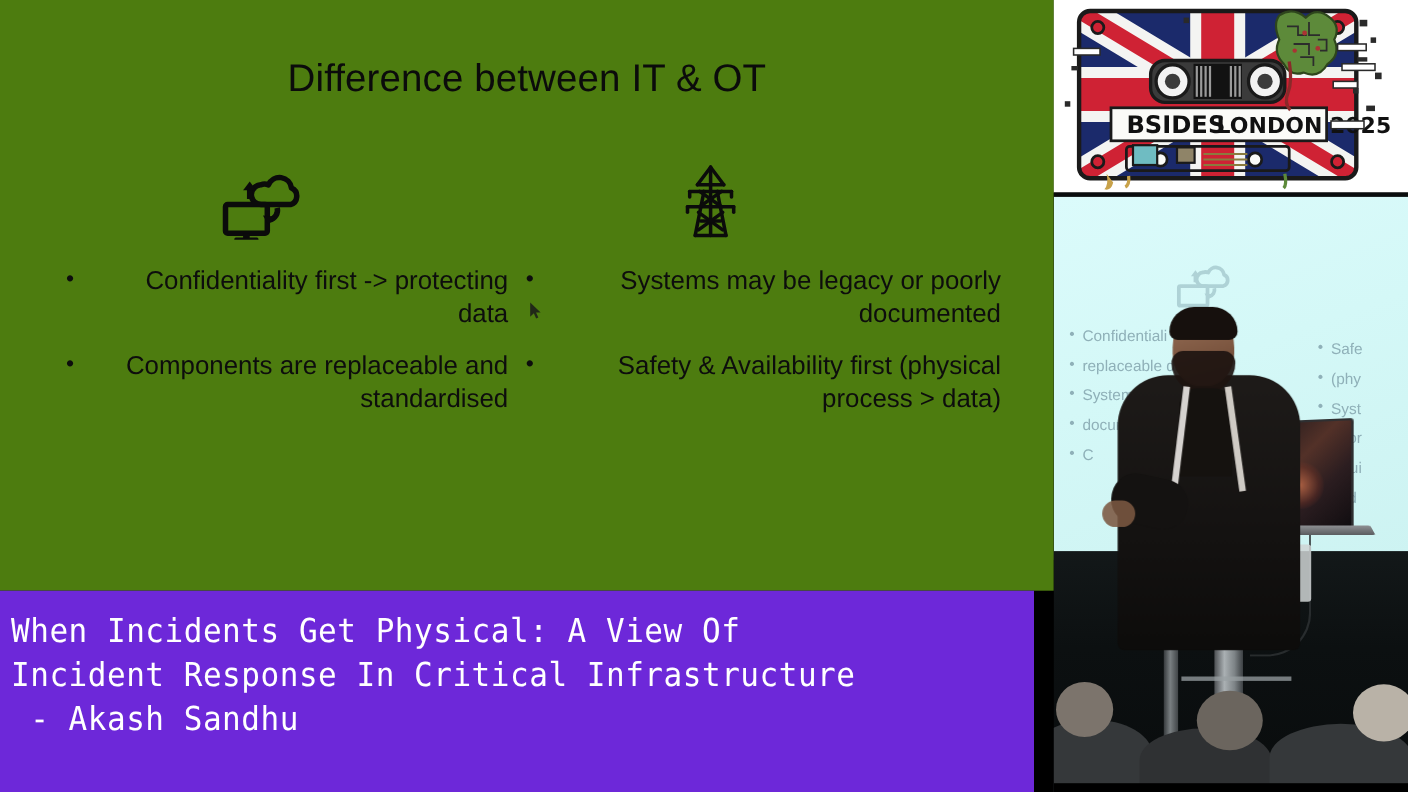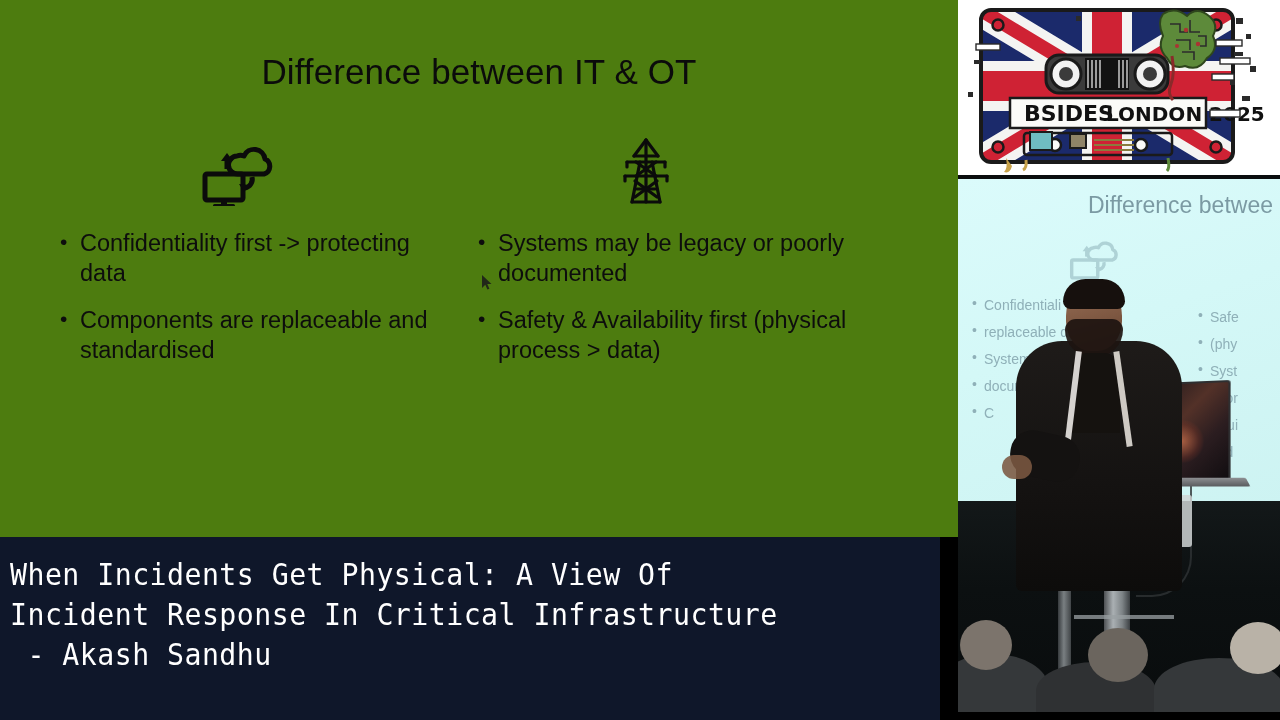--- a/index.html
+++ b/index.html
@@ -38,21 +38,22 @@
     text-align: center;
     font-size: 35px;
     color: #0b0b0b;
     font-family: "Liberation Sans", sans-serif;
     letter-spacing: 0.1px;
     font-weight: 400;
   }
 
   .col {
     position: absolute;
-    top: 128px;
+    top: 140px;
+    text-align: right;
   }
   #col-it  { left: 52px;  width: 410px; }
   #col-ot  { left: 470px; width: 440px; }
 
   .icon-wrap {
     height: 86px;
     display: flex;
     align-items: center;
   }
   #col-it .icon-wrap { padding-left: 148px; }
@@ -92,21 +93,21 @@
     pointer-events: none;
   }
 
   
   #caption-bar {
     position: absolute;
     left: 0;
     top: 537px;
     width: 940px;
     height: 183px;
-    background: #0f172a;
+    background: #6d28d9;
     padding: 18px 0 0 10px;
     box-sizing: border-box;
   }
   .caption-line {
     color: #ffffff;
     font-family: "DejaVu Sans Mono", monospace;
     font-size: 30px;
     line-height: 40px;
     letter-spacing: 0.5px;
     white-space: pre;
@@ -566,21 +567,20 @@
         <path d="M48 158 q2 10 -2 14 q6 2 8 -6" fill="#c8a24a"></path>
         <path d="M68 160 q1 8 -3 10" stroke="#c8a24a" stroke-width="3" fill="none"></path>
         <path d="M210 158 q2 10 -1 13" stroke="#5d8a3a" stroke-width="3" fill="none"></path>
       </g>
     </svg>
   </div>
 
   <div id="video-panel">
 
     <div id="proj">
-      <div id="proj-title">Difference betwee</div>
 
       <svg id="proj-icon" width="54" height="48" viewBox="0 0 78 70">
         <path d="M44 20 a11 11 0 0 1 21 3 a8 8 0 0 1 -1 15 h-26 a9 9 0 0 1 -1 -18 a10 10 0 0 1 7 0 z" fill="none" stroke="#7fa5ad" stroke-width="5" stroke-linejoin="round"></path>
         <rect x="5" y="38" width="38" height="26" rx="2" fill="none" stroke="#7fa5ad" stroke-width="5"></rect>
         <rect x="13" y="68" width="22" height="4" rx="1.5" fill="#7fa5ad"></rect>
         <path d="M27 33 v-12" fill="none" stroke="#7fa5ad" stroke-width="5"></path>
         <path d="M21 25 l6 -8 l6 8 z" fill="#7fa5ad"></path>
         <path d="M52 41 a9 9 0 0 1 -7 11" fill="none" stroke="#7fa5ad" stroke-width="5"></path>
         <path d="M50 49 l-6 7 l-5 -8 z" fill="#7fa5ad"></path>
       </svg>

